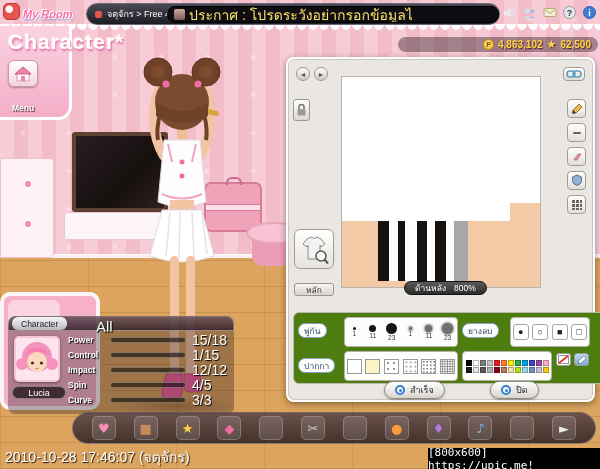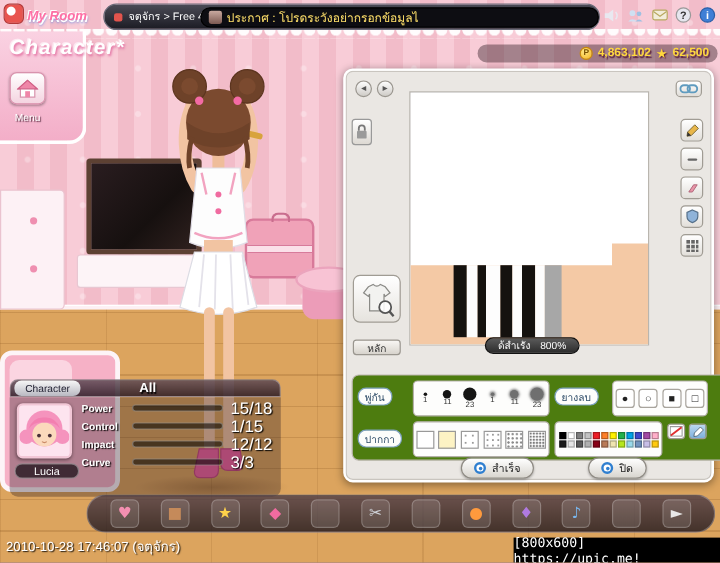--- a/index.html
+++ b/index.html
@@ -44,40 +44,40 @@
     background:radial-gradient(circle at 35% 35%, #fff 24%, #e8544f 30%)}
   .logo-text{font-size:11px;font-weight:bold;font-style:italic;color:#ff6fa5;
     text-shadow:1px 1px 0 #fff,-1px -1px 0 #fff,1px 2px 2px rgba(90,130,230,.75)}
   .topbar{left:86px;top:3px;width:414px;height:22px;background:linear-gradient(#4a4a55,#1c1c24);
     border:1px solid #6a6a78;border-radius:11px;display:flex;align-items:center}
   .channel-dot{width:7px;height:7px;border-radius:2px;background:#e2544d;margin-left:8px}
   .nav-text{color:#fff;font-size:9px;margin-left:5px;white-space:nowrap}
   .chat-box{position:absolute;left:80px;top:2px;width:332px;height:17px;background:#0d0d12;
     border:1px solid #000;border-radius:8px;display:flex;align-items:center;gap:4px;padding:0 6px;overflow:hidden}
   .announcer-avatar{width:11px;height:11px;border-radius:2px;background:linear-gradient(#c9a9a0,#7d5a52);flex:none}
-  .announcement{color:#ffe06a;font-size:10px;white-space:nowrap}
+  .announcement{color:#ffe06a;font-size:14px;white-space:nowrap}
   .top-icons{right:3px;top:5px;display:flex;gap:5px;align-items:center}
   .ticon{width:15px;height:15px;display:flex;align-items:center;justify-content:center;cursor:pointer}
   .circ{border-radius:50%;font-size:9px;font-weight:bold;display:flex;align-items:center;justify-content:center;width:13px;height:13px}
   .help-c{background:#e6e6ee;color:#333;border:1px solid #999}
   .info-c{background:#3f7fd6;color:#fff;border:1px solid #2a5fa8}
 
   
   .currency{left:398px;top:37px;width:200px;height:15px;background:rgba(25,10,18,.38);border-radius:8px;
     display:flex;align-items:center;justify-content:flex-end;gap:4px;padding:0 7px}
   .coin{width:11px;height:11px;border-radius:50%;border:1px solid #c8880f;color:#7a5200;font-size:7px;font-weight:bold;
     background:radial-gradient(circle at 35% 30%,#ffe98a,#f5b51e);display:flex;align-items:center;justify-content:center}
   .amount{color:#ffd83e;font-size:10px;font-weight:bold;text-shadow:1px 1px 1px rgba(80,20,50,.9)}
   .star-g{color:#ffd83e;font-size:11px;text-shadow:1px 1px 1px rgba(80,20,50,.9)}
-  .page-title{left:8px;top:30px;font-size:17px;font-weight:bold;font-style:italic;color:#fff;letter-spacing:1px;
+  .page-title{left:8px;top:30px;font-size:21px;font-weight:bold;color:#fff;letter-spacing:1px;
     text-shadow:1px 2px 2px rgba(225,110,160,.95),-1px -1px 0 rgba(255,255,255,.6)}
   .menu-btn{left:5px;top:60px;width:36px;height:44px;cursor:pointer}
   .menu-icon-box{position:absolute;left:3px;top:0;width:30px;height:27px;background:linear-gradient(#fff,#f4d4e0);
     border:1px solid #d893ad;border-radius:6px;display:flex;align-items:center;justify-content:center;box-shadow:0 1px 2px rgba(0,0,0,.3)}
-  .menu-label{position:absolute;left:0;top:33px;width:36px;text-align:center;font-size:8.5px;font-weight:normal;color:#fff;
+  .menu-label{position:absolute;left:0;top:43px;width:36px;text-align:center;font-size:8.5px;font-weight:bold;color:#fff;
     text-shadow:1px 1px 1px rgba(60,20,40,.9)}
 
   
   .panel{left:286px;top:57px;width:309px;height:345px;background:#eae7e3;border:2px solid #fff;border-radius:8px;
     box-shadow:0 2px 7px rgba(0,0,0,.40), inset 0 0 0 1px #c9c5bf}
   .nav-circle{width:14px;height:14px;border-radius:50%;background:linear-gradient(#fdfdfd,#cfccc7);
     border:1px solid #9a968f;display:flex;align-items:center;justify-content:center;font-size:7px;color:#555;cursor:pointer}
   .link-btn{position:absolute;right:8px;top:8px;width:22px;height:14px;background:linear-gradient(#fff,#e0ddd8);
     border:1px solid #a09c94;border-radius:4px;display:flex;align-items:center;justify-content:center;cursor:pointer}
   .lock-btn{position:absolute;left:5px;top:40px;width:17px;height:22px;background:linear-gradient(#fff,#ddd9d3);
@@ -122,39 +122,39 @@
     display:flex;align-items:center;gap:5px;padding:0 10px;font-size:9px;color:#222;box-shadow:0 1px 2px rgba(0,0,0,.3);cursor:pointer}
   .radio{width:10px;height:10px;border-radius:50%;border:2px solid #2f7fd0;background:#fff;display:flex;align-items:center;justify-content:center}
   .radio i{width:3px;height:3px;border-radius:50%;background:#2f7fd0}
 
   
   .stats{left:8px;top:316px;width:226px;height:98px}
   .stats-header{position:absolute;left:0;top:0;width:226px;height:15px;border-radius:7px 7px 0 0;
     background:linear-gradient(rgba(95,75,85,.85),rgba(40,25,35,.85));border:1px solid rgba(255,255,255,.3)}
   .stats-tab{position:absolute;left:4px;top:1px;height:13px;padding:0 9px;border-radius:6px;font-size:8.5px;color:#223;
     background:linear-gradient(#f7f7f7,#b9b9c2);display:flex;align-items:center;cursor:pointer}
-  .stats-filter{position:absolute;left:108px;top:2px;font-size:11px;font-weight:bold;color:#fff;text-shadow:1px 1px 1px #000;cursor:pointer}
+  .stats-filter{position:absolute;left:88px;top:2px;font-size:15px;font-weight:normal;color:#fff;text-shadow:1px 1px 1px #000;cursor:pointer}
   .stats-body{position:absolute;left:0;top:15px;width:226px;height:83px;background:rgba(30,18,28,.32);border-radius:0 0 7px 7px}
   .avatar-frame{position:absolute;left:6px;top:20px;width:46px;height:46px;border:2px solid #f2c7d6;border-radius:5px;
     background:#fbe3ee;overflow:hidden;box-shadow:0 1px 3px rgba(0,0,0,.45);cursor:pointer}
   .name-pill{position:absolute;left:4px;top:70px;width:54px;height:13px;background:rgba(10,5,10,.68);
     border:1px solid rgba(255,255,255,.38);border-radius:7px;color:#fff;font-size:9px;display:flex;align-items:center;justify-content:center}
   .stat-rows{position:absolute;left:60px;top:18px;width:164px;display:flex;flex-direction:column;gap:3px}
   .stat-row{display:flex;align-items:center;height:12px}
   .stat-label{width:42px;font-size:8.5px;font-weight:bold;color:#fff;text-shadow:1px 1px 1px #000}
   .stat-track{width:76px;height:6px;background:rgba(0,0,0,.55);border:1px solid rgba(255,255,255,.32);border-radius:3px;overflow:hidden}
   .stat-fill{height:100%;border-radius:2px}
   .stat-value{margin-left:6px;font-size:14px;color:#fff;text-shadow:1px 1px 1px #000}
 
   
   .hotbar{left:72px;top:412px;width:524px;height:32px;border-radius:16px;border:1px solid rgba(255,255,255,.25);
     background:linear-gradient(rgba(75,58,72,.78),rgba(25,18,28,.78));display:flex;align-items:center;justify-content:space-around;padding:0 10px}
   .slot{width:24px;height:24px;background:rgba(255,255,255,.12);border:1px solid rgba(255,255,255,.22);border-radius:5px;
     display:flex;align-items:center;justify-content:center;font-size:13px;cursor:pointer;font-family:"DejaVu Sans",sans-serif}
-  .timestamp{left:5px;top:446px;font-size:11px;color:#fff;text-shadow:1px 1px 1px rgba(0,0,0,.85)}
+  .timestamp{left:5px;top:446px;font-size:14px;color:#fff;text-shadow:1px 1px 1px rgba(0,0,0,.85)}
   .watermark{right:0;top:448px;width:172px;height:21px;background:#000;color:#fff;
     font-family:"DejaVu Sans Mono",monospace;font-size:11px;display:flex;align-items:center;justify-content:flex-end;padding-right:5px}
 </style>
 </head>
 <body>
 
 <div id="screen">
 
   <div class="a wall"></div>
   <div class="a baseboard"></div>
@@ -346,21 +346,21 @@
     <span class="shirt-btn">
       <svg width="30" height="31" viewBox="0 0 30 31">
           <path d="M8 5 L12 3 Q15 6 18 3 L22 5 L26 10 L22 13 L21 11 L21 25 L9 25 L9 11 L8 13 L4 10 Z" fill="#f2f2f0" stroke="#8a8a86"></path>
           <circle cx="22" cy="22" r="5" fill="rgba(255,255,255,.85)" stroke="#555" stroke-width="1.5"></circle>
           <line x1="25.5" y1="25.5" x2="29" y2="29.5" stroke="#555" stroke-width="2"></line>
         </svg>
     </span>
     <span class="main-label-pill">หลัก</span>
 
     <div class="view-pill">
-      <span>ด้สำเรัง</span>
+      <span>ด้านหลัง</span>
       <span>800%</span>
     </div>
 
     <div class="tools-section">
       <span class="label-pill" style="left:4px;top:10px">พู่กัน</span>
 
       <div class="white-panel" style="left:50px;top:4px;width:114px;height:30px">
         <span class="dotcol">
             <span class="dot d1"></span>
             <span class="dotnum">1</span>
@@ -492,20 +492,25 @@
         <span class="stat-label">Control</span>
         <span class="stat-track"><span class="stat-fill" style="width: 100%; background: rgb(139, 195, 74);"></span></span>
         <span class="stat-value">1/15</span>
       </div>
       <div class="stat-row">
         <span class="stat-label">Impact</span>
         <span class="stat-track"><span class="stat-fill" style="width: 100%; background: rgb(42, 181, 165);"></span></span>
         <span class="stat-value">12/12</span>
       </div>
       <div class="stat-row">
+        <span class="stat-label">Spin</span>
+        <span class="stat-track"><span class="stat-fill" style="width: 80%; background: rgb(63, 143, 224);"></span></span>
+        <span class="stat-value">4/5</span>
+      </div>
+      <div class="stat-row">
         <span class="stat-label">Curve</span>
         <span class="stat-track"><span class="stat-fill" style="width: 100%; background: rgb(176, 95, 214);"></span></span>
         <span class="stat-value">3/3</span>
       </div>
     </div>
   </div>
 
   <div class="a hotbar">
     <span class="slot" title="item-outfit" style="color: rgb(244, 143, 177);">♥</span>
     <span class="slot" title="item-box" style="color: rgb(197, 138, 90);">■</span>

